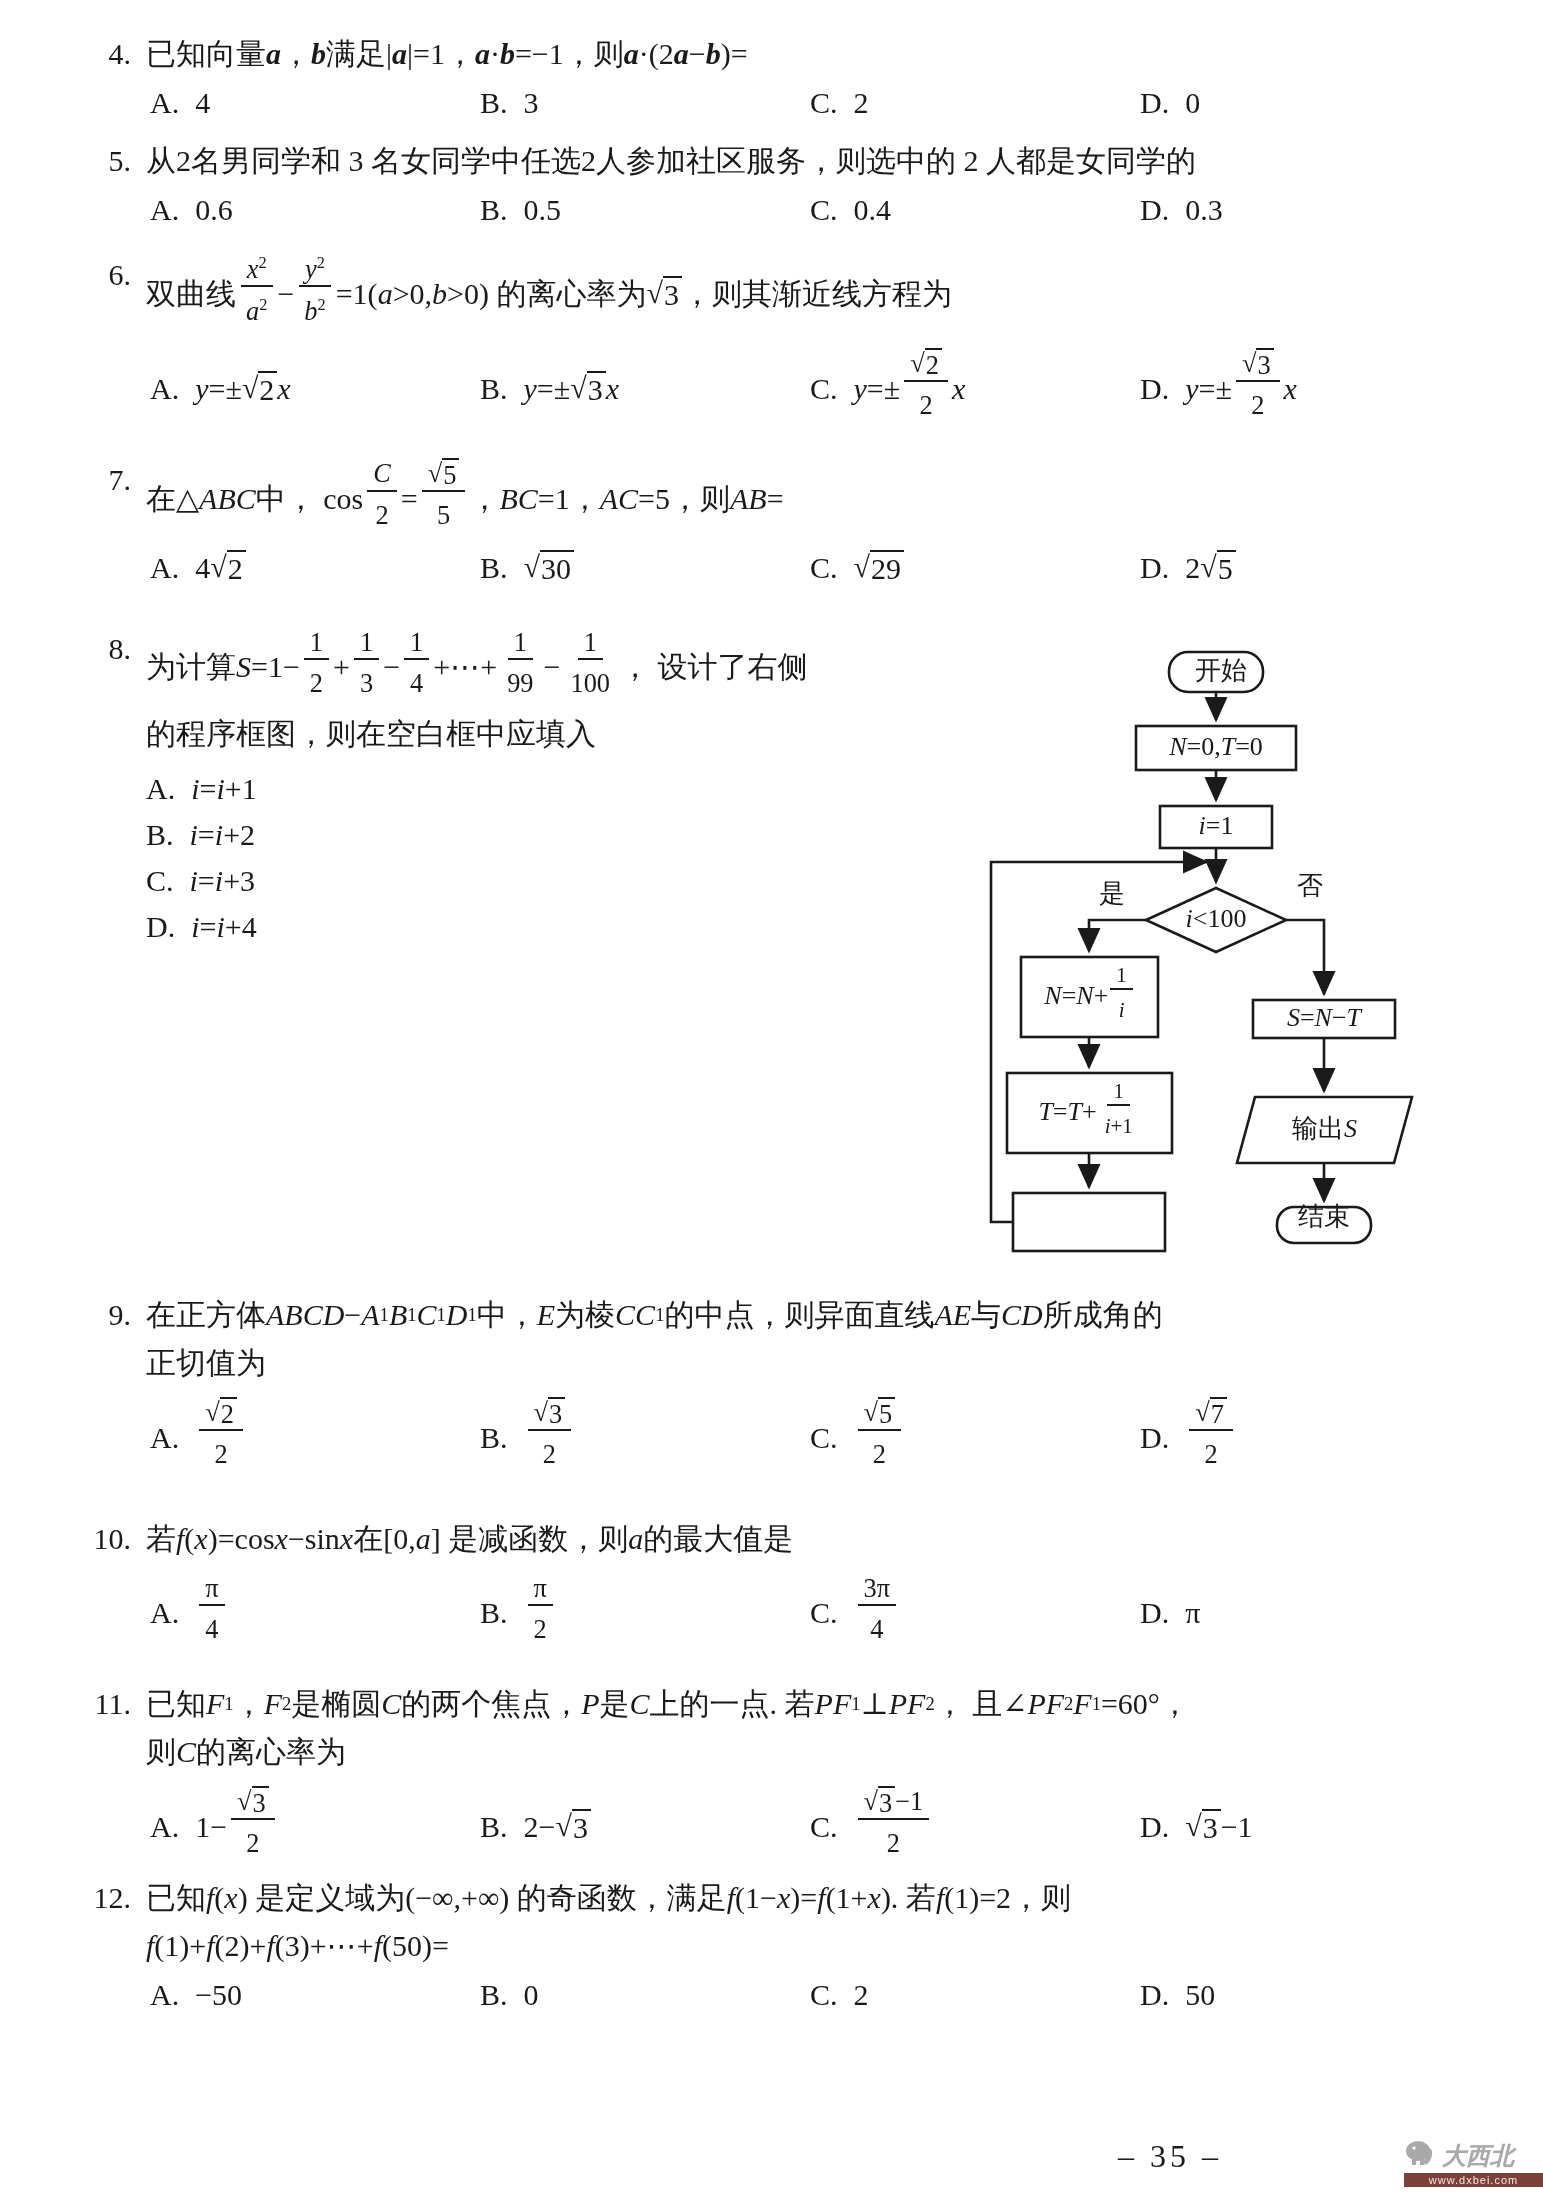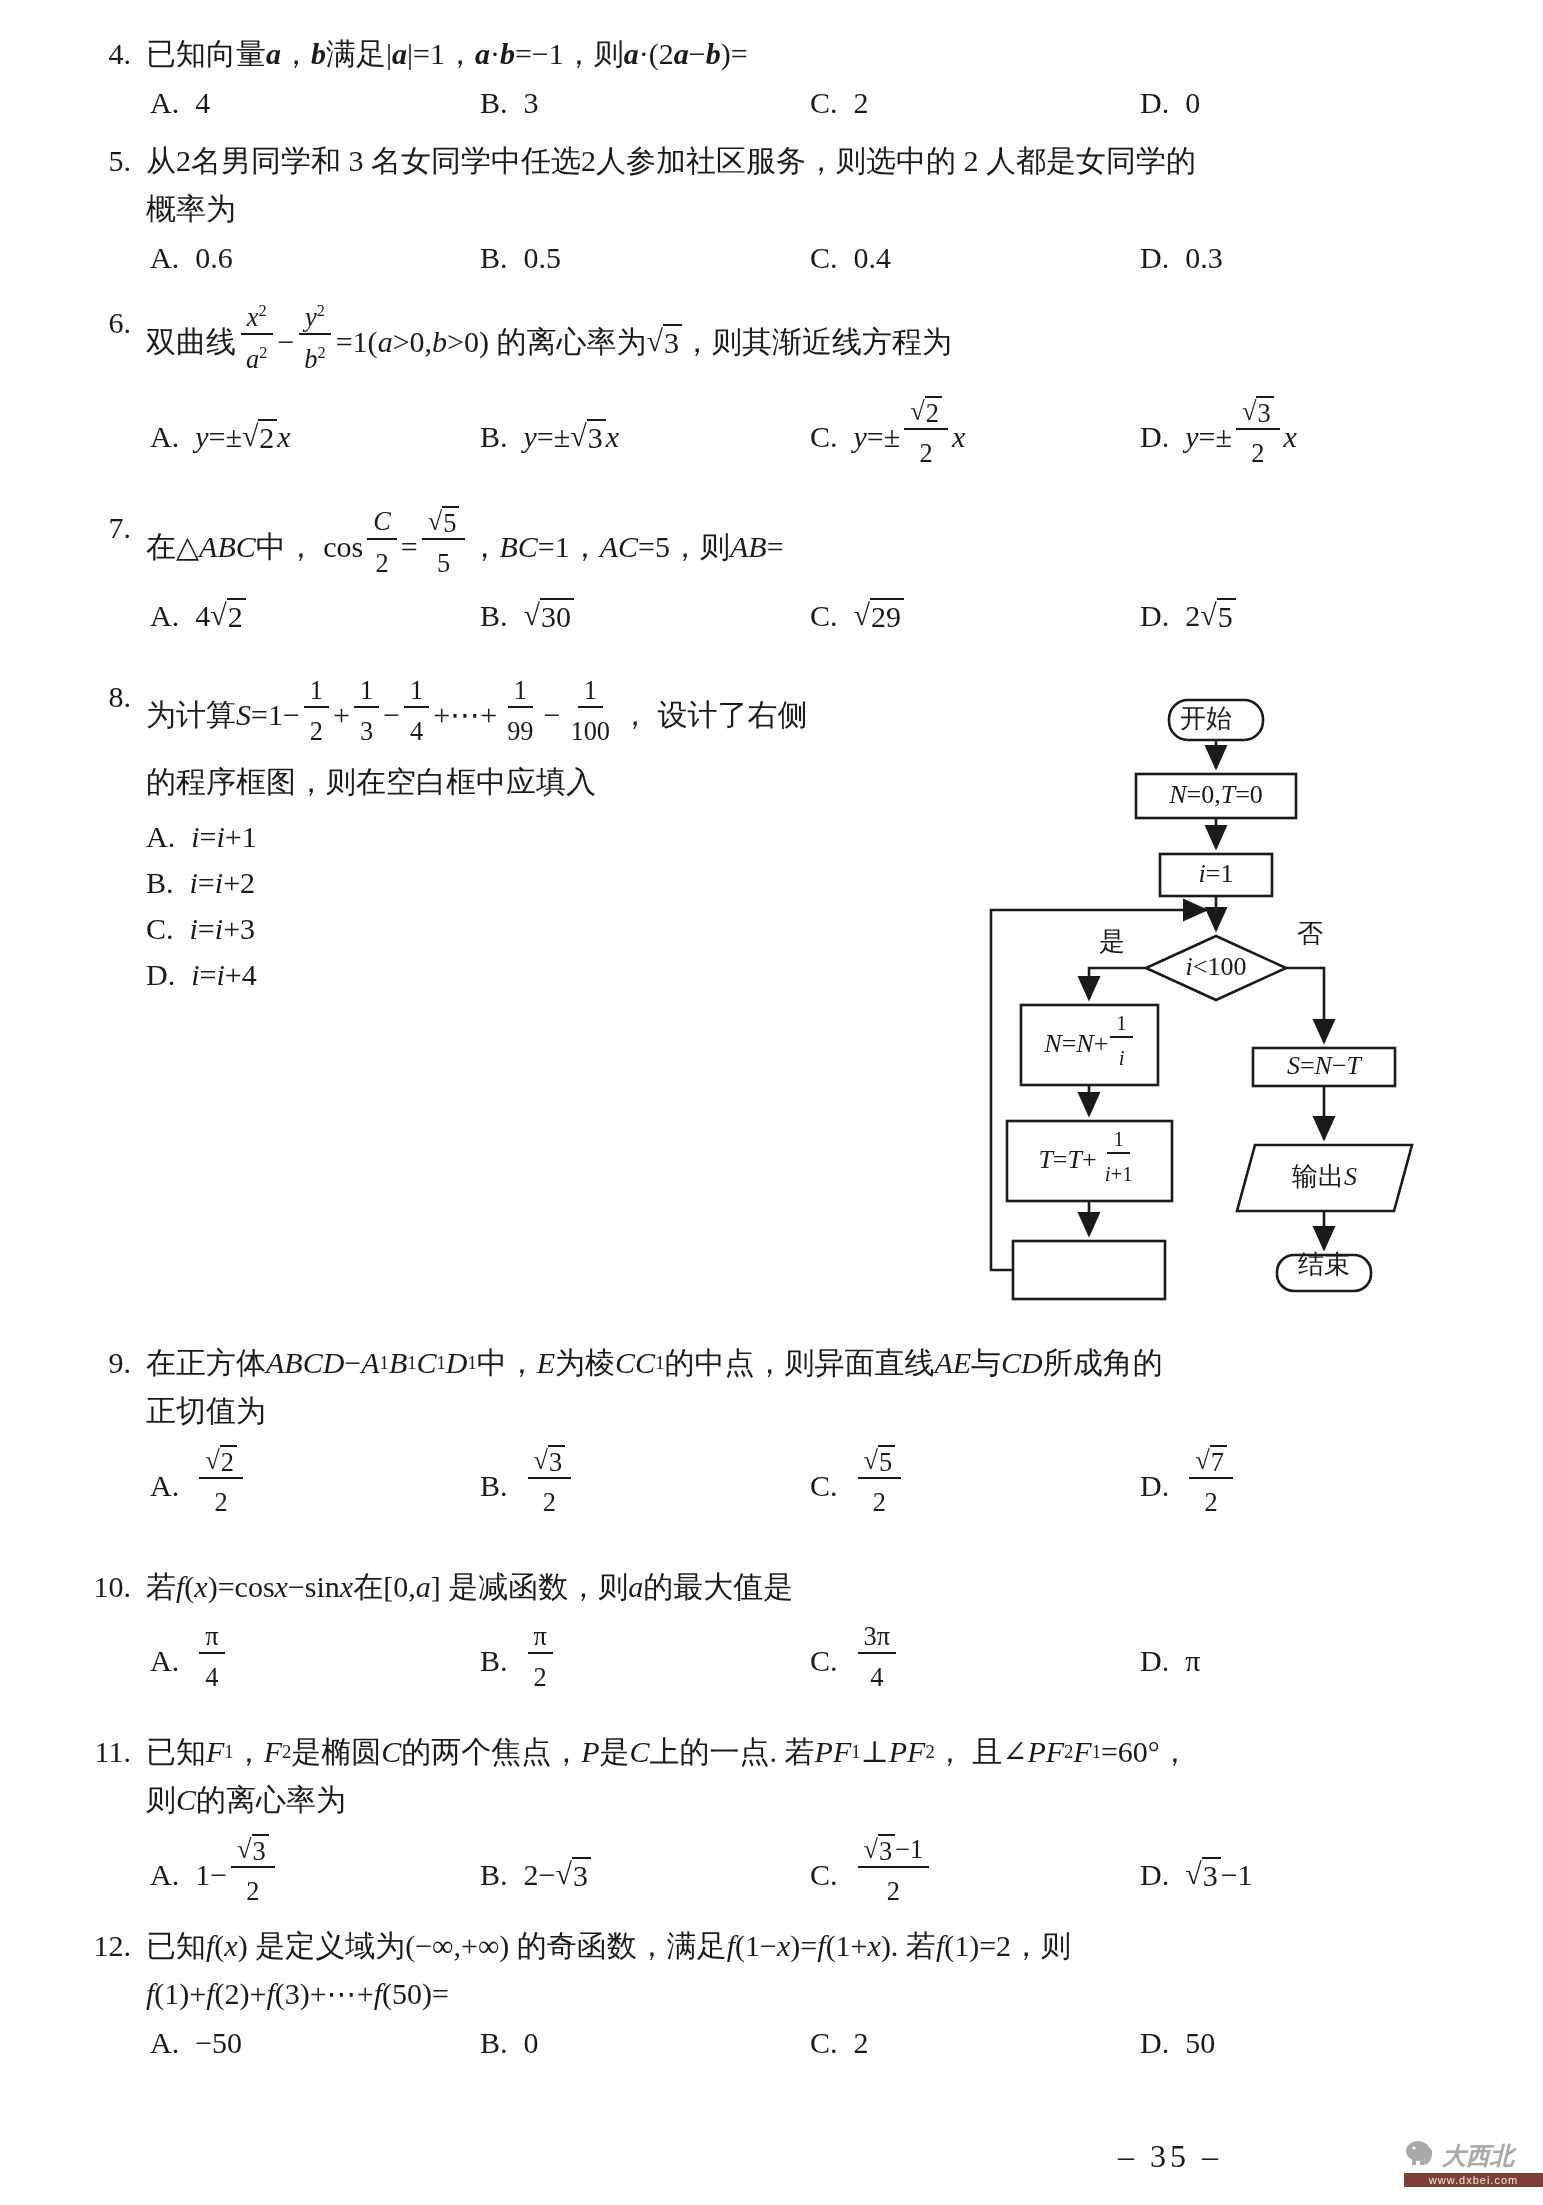--- a/index.html
+++ b/index.html
@@ -79,21 +79,20 @@
               <span class="opt-label">D.</span>
               <span class="opt-text">0</span>
             </div>
           </div>
         </div>
       </section>
       <section class="question" style="margin-bottom: 20px;">
         <div class="q-num">5.</div>
         <div class="q-body">
           <div class="q-line">从2名男同学和 3 名女同学中任选2人参加社区服务，则选中的 2 人都是女同学的</div>
-          <div class="q-line">概率为</div>
           <div class="options row4">
             <div class="option">
               <span class="opt-label">A.</span>
               <span class="opt-text">0.6</span>
             </div>
             <div class="option">
               <span class="opt-label">B.</span>
               <span class="opt-text">0.5</span>
             </div>
             <div class="option">
@@ -271,21 +270,21 @@
         <rect x="172" y="171" width="112" height="42"></rect>
         <polygon points="228,253 298,285 228,317 158,285"></polygon>
         <rect x="33" y="322" width="137" height="80"></rect>
         <rect x="19" y="438" width="165" height="80"></rect>
         <rect x="25" y="558" width="152" height="58"></rect>
         <rect x="265" y="365" width="142" height="38"></rect>
         <polygon points="267,462 424,462 406,528 249,528"></polygon>
         <rect x="289" y="572" width="94" height="36" rx="17"></rect>
       </g>
     </svg>
-    <div class="fc-label" style="left:174px;top:17px;width:88px;height:40px">开始</div>
+    <div class="fc-label" style="left:189px;top:17px;width:88px;height:40px">开始</div>
     <div class="fc-label" style="left:148px;top:91px;width:160px;height:44px"><span class="mi">N</span>=0,<span class="mi">T</span>=0</div>
     <div class="fc-label" style="left:172px;top:171px;width:112px;height:42px"><span class="mi">i</span>=1</div>
     <div class="fc-label" style="left:158px;top:253px;width:140px;height:64px"><span class="mi">i</span>&lt;100</div>
     <div class="fc-label" style="left:104px;top:244px;width:40px;height:32px">是</div>
     <div class="fc-label" style="left:302px;top:236px;width:40px;height:32px">否</div>
     <div class="fc-label" style="left:33px;top:322px;width:137px;height:80px"><span class="mi">N</span>=<span class="mi">N</span>+<span class="frac">
               <span class="num">1</span>
               <span class="den"><span class="mi">i</span></span>
             </span></div>
     <div class="fc-label" style="left:19px;top:438px;width:165px;height:80px"><span class="mi">T</span>=<span class="mi">T</span>+<span class="frac">

